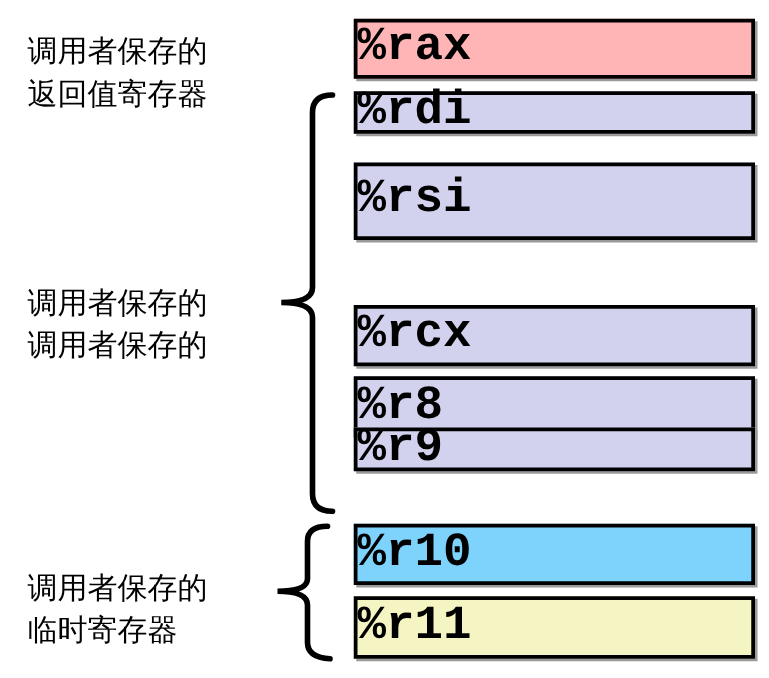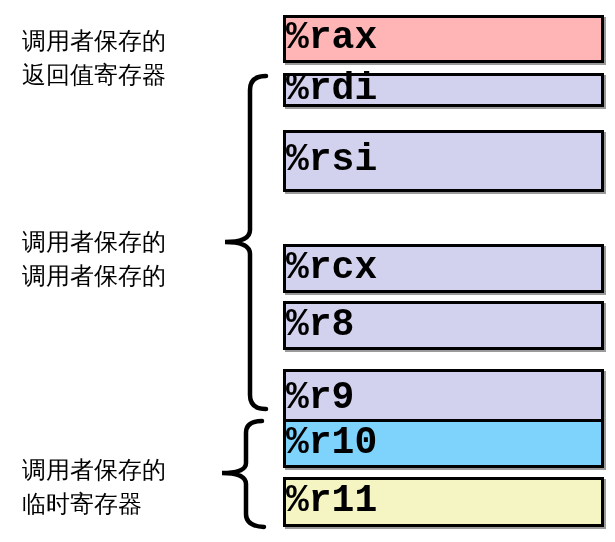--- a/index.html
+++ b/index.html
@@ -85,21 +85,21 @@
   </div>
   <div class="reg-box" style="top: 130px; height: 62px; background-color: rgb(210, 210, 238);">
     <span class="reg-name">%rsi</span>
   </div>
   <div class="reg-box" style="top: 244px; height: 49px; background-color: rgb(210, 210, 238);">
     <span class="reg-name">%rcx</span>
   </div>
   <div class="reg-box" style="top: 301px; height: 49px; background-color: rgb(210, 210, 238);">
     <span class="reg-name">%r8</span>
   </div>
-  <div class="reg-box" style="top: 369px; height: 60px; background-color: rgb(210, 210, 238);">
+  <div class="reg-box" style="top: 342px; height: 35px; background-color: rgb(210, 210, 238);">
     <span class="reg-name">%r9</span>
   </div>
   <div class="reg-box" style="top: 419px; height: 49px; background-color: #7dd3fc;">
     <span class="reg-name">%r10</span>
   </div>
   <div class="reg-box" style="top: 477px; height: 50px; background-color: rgb(245, 245, 195);">
     <span class="reg-name">%r11</span>
   </div>
 
 </div>

